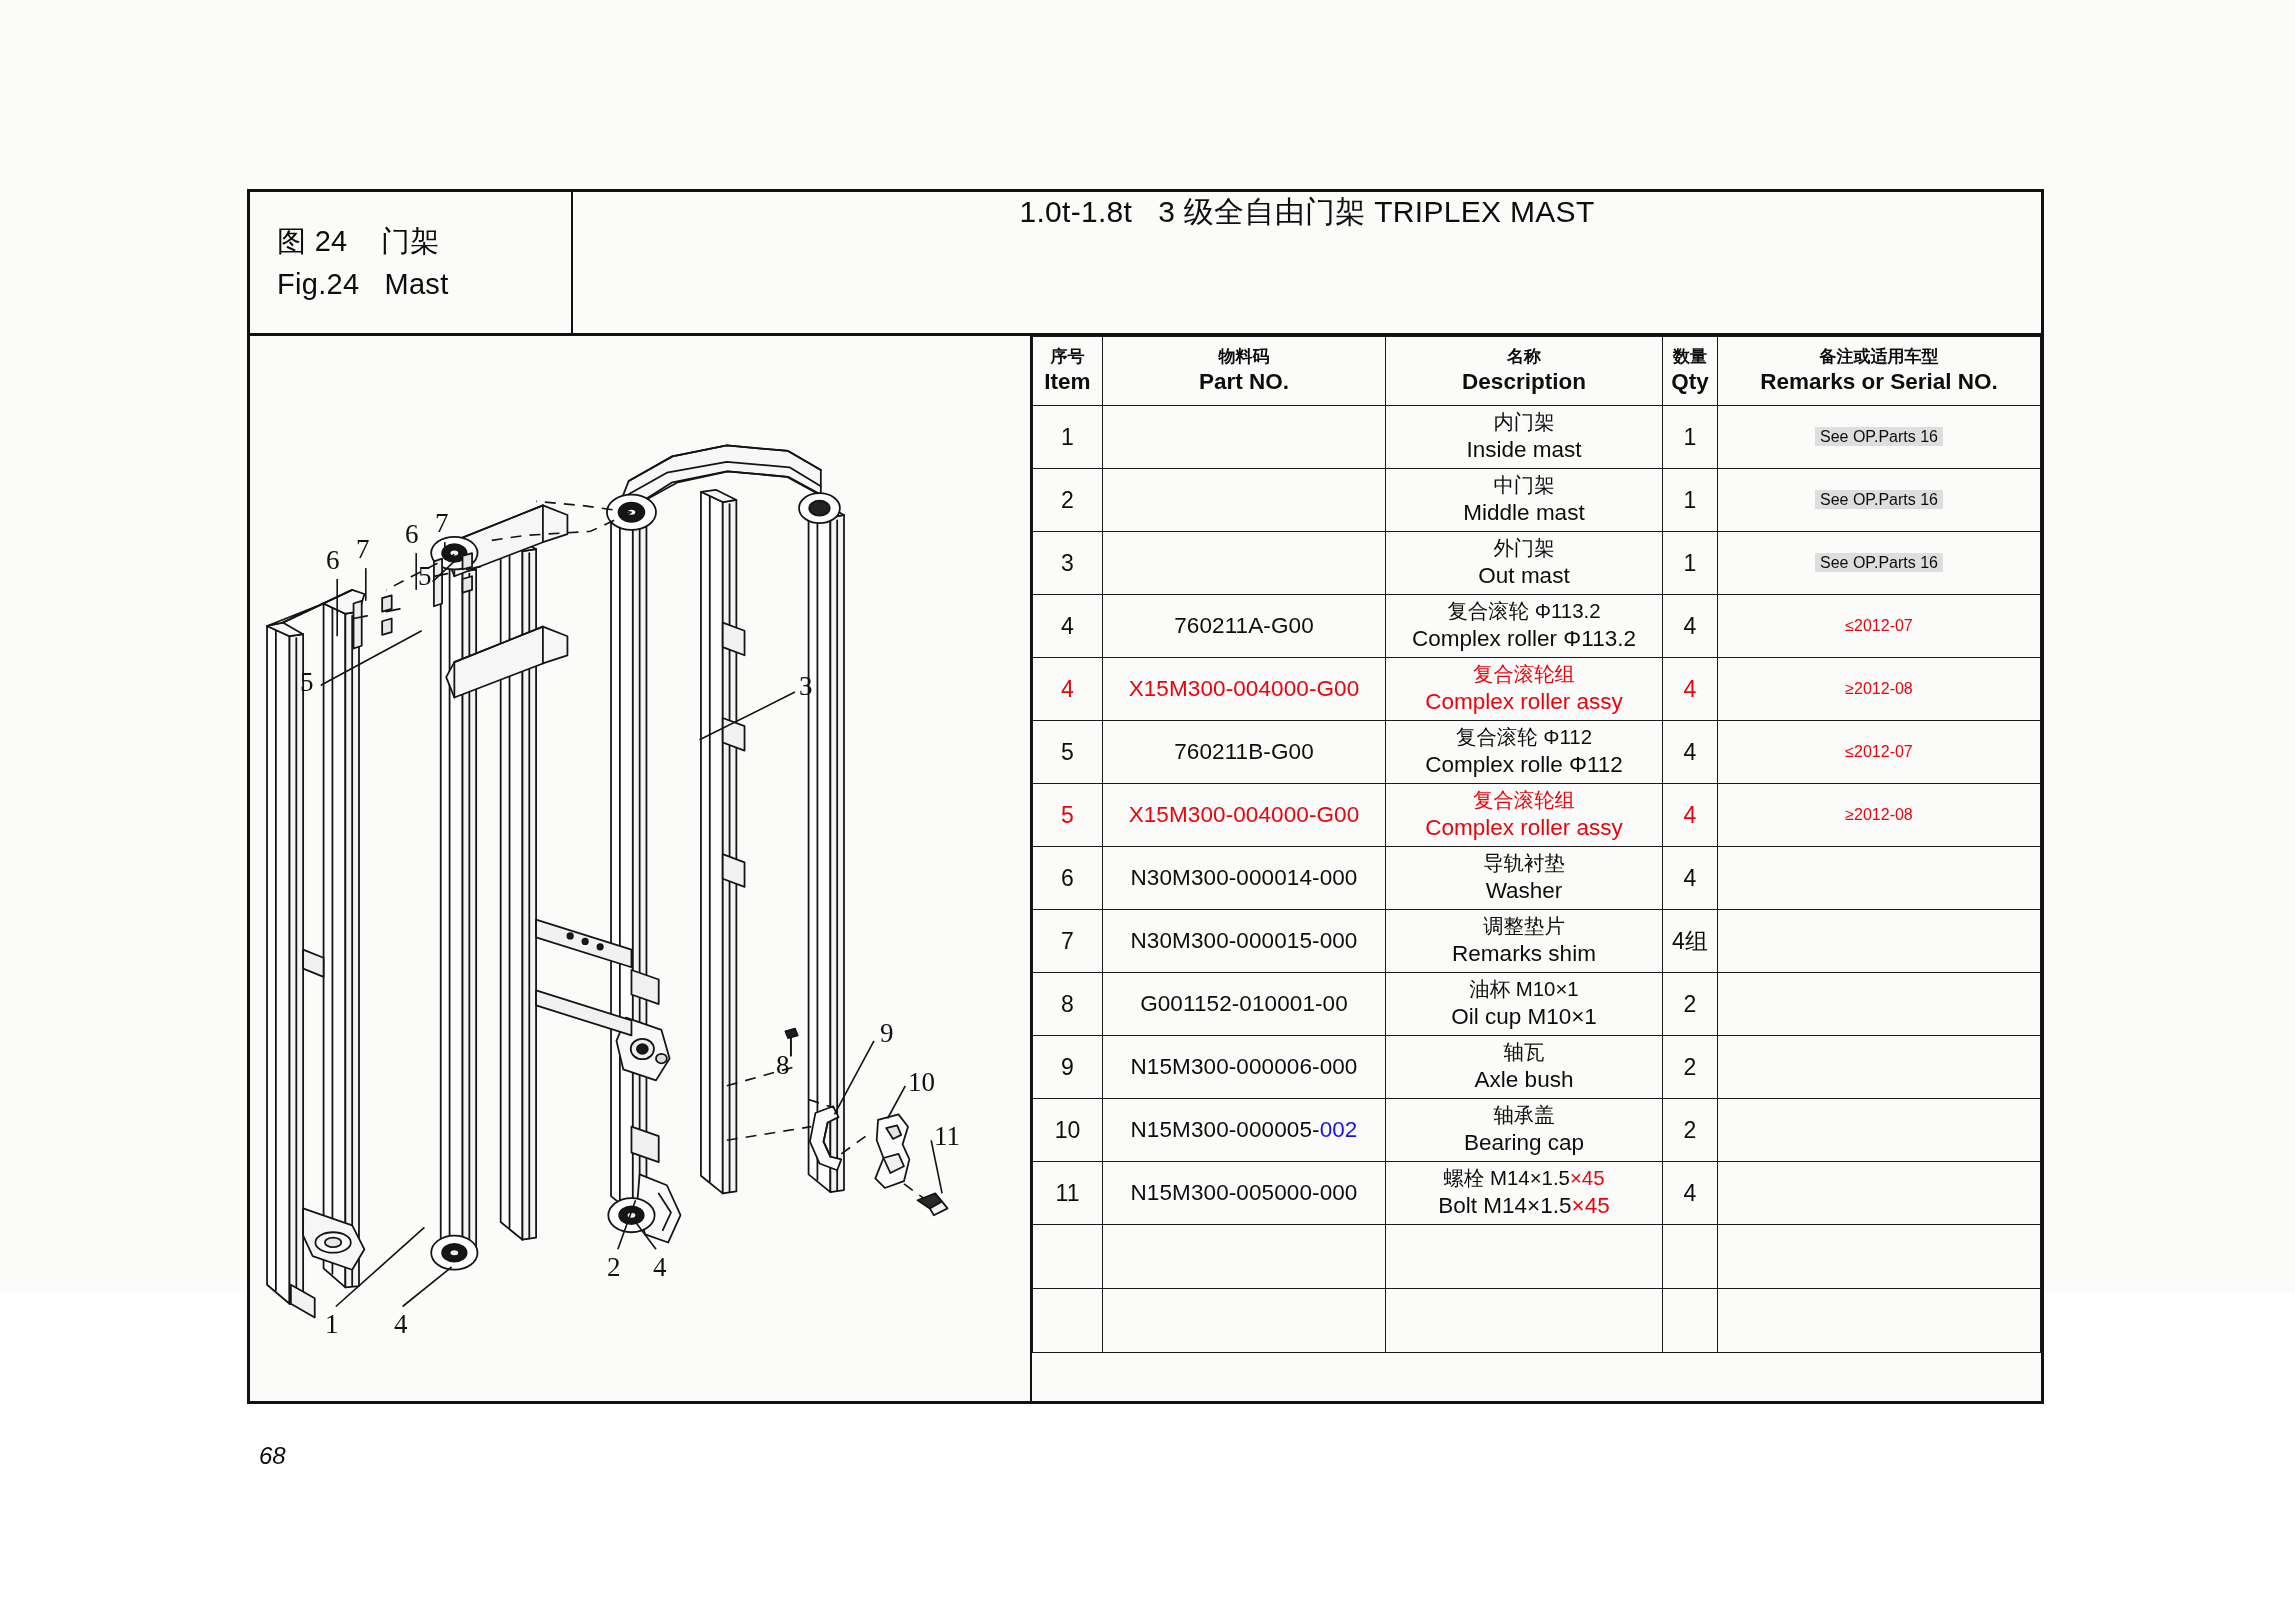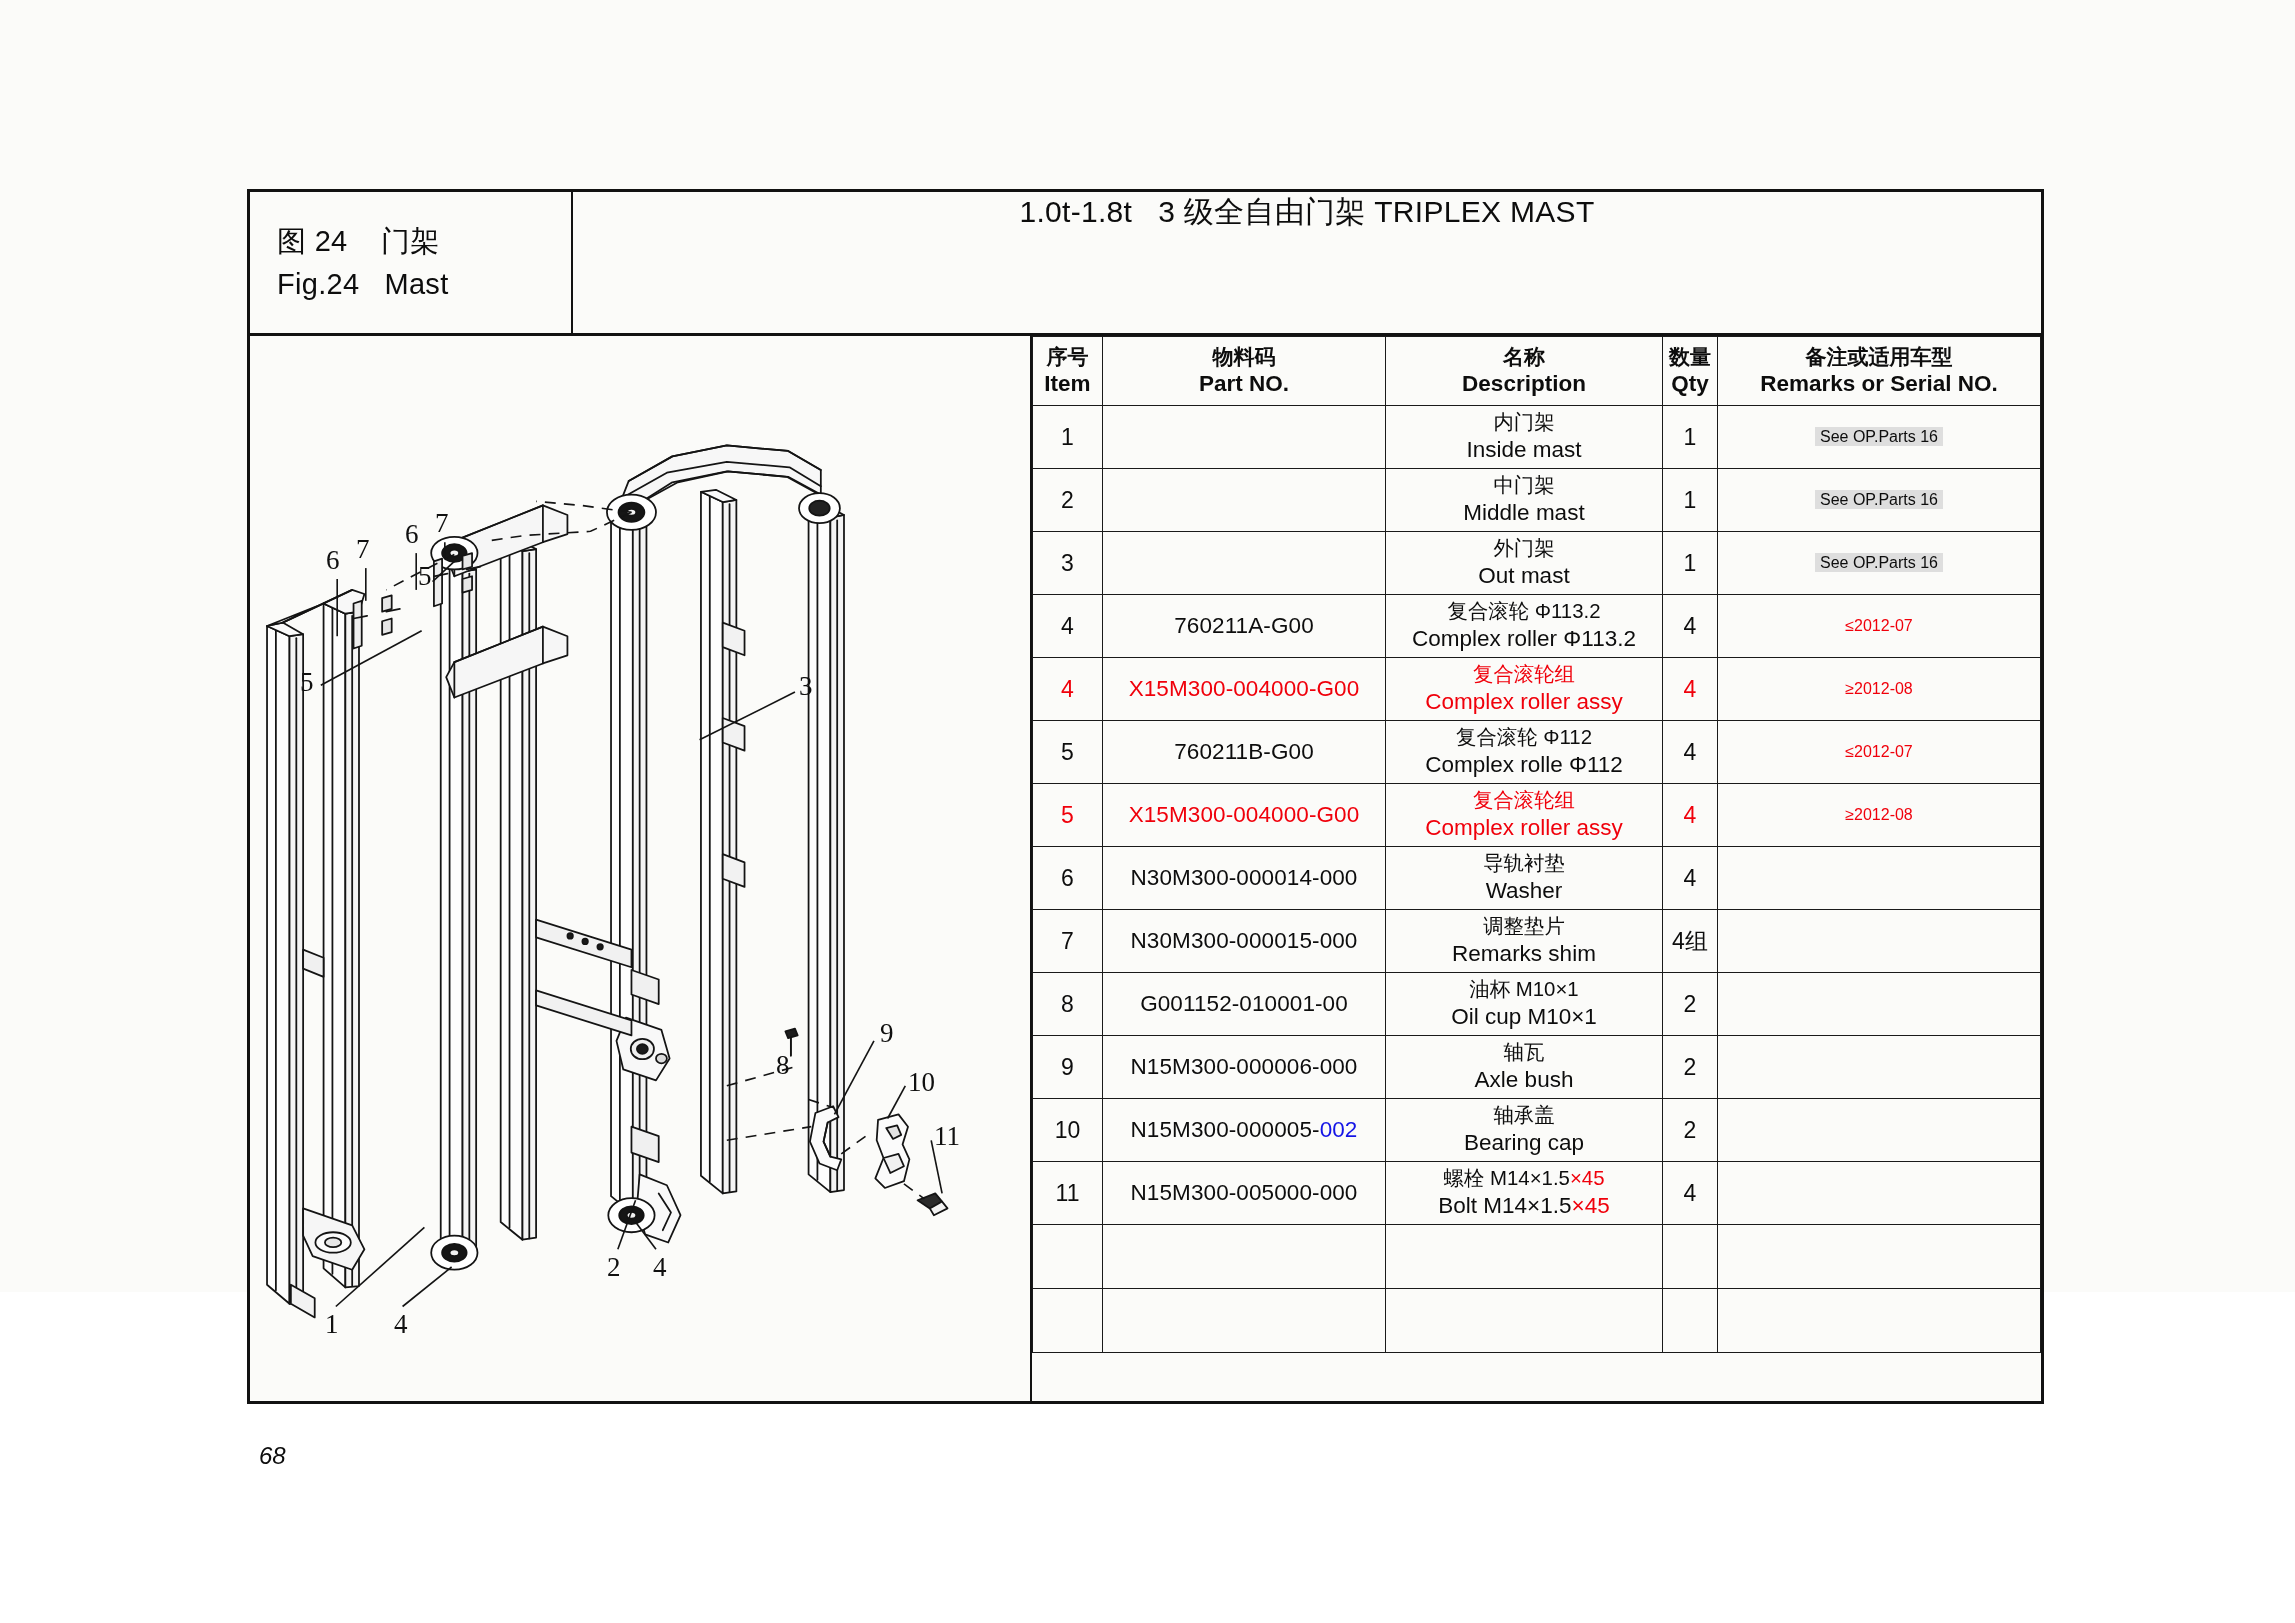--- a/index.html
+++ b/index.html
@@ -99,21 +99,21 @@
     border: 1.4px solid #1a1a1a;
     padding: 0;
     text-align: center;
     vertical-align: middle;
     color: #0d0d0d;
     background: #fbfbf9;
   }
   table.parts th { height: 68px; }
   table.parts td { height: 62px; }
   table.parts tr.empty td { height: 63px; }
-  .hd-cn { font-size: 21px; line-height: 1.22; display:block; }
+  .hd-cn { font-size: 17px; line-height: 1.22; display:block; }
   .hd-en { font-size: 22.5px; line-height: 1.22; display:block; }
   .cell-num { font-size: 23px; }
   .cell-part { font-size: 22.5px; letter-spacing: 0.1px; }
   .desc { text-align: left; padding-left: 15px; }
   .desc .cn { font-size: 20.4px; line-height: 1.24; display:block; }
   .desc .en { font-size: 22.5px; line-height: 1.24; display:block; }
   .red   { color: #f0000b; }
   .blue  { color: #1414e6; }
   .hl    { background: #dedede; padding: 1.4px 4.8px; }
   .rem   { font-size: 16px; }

